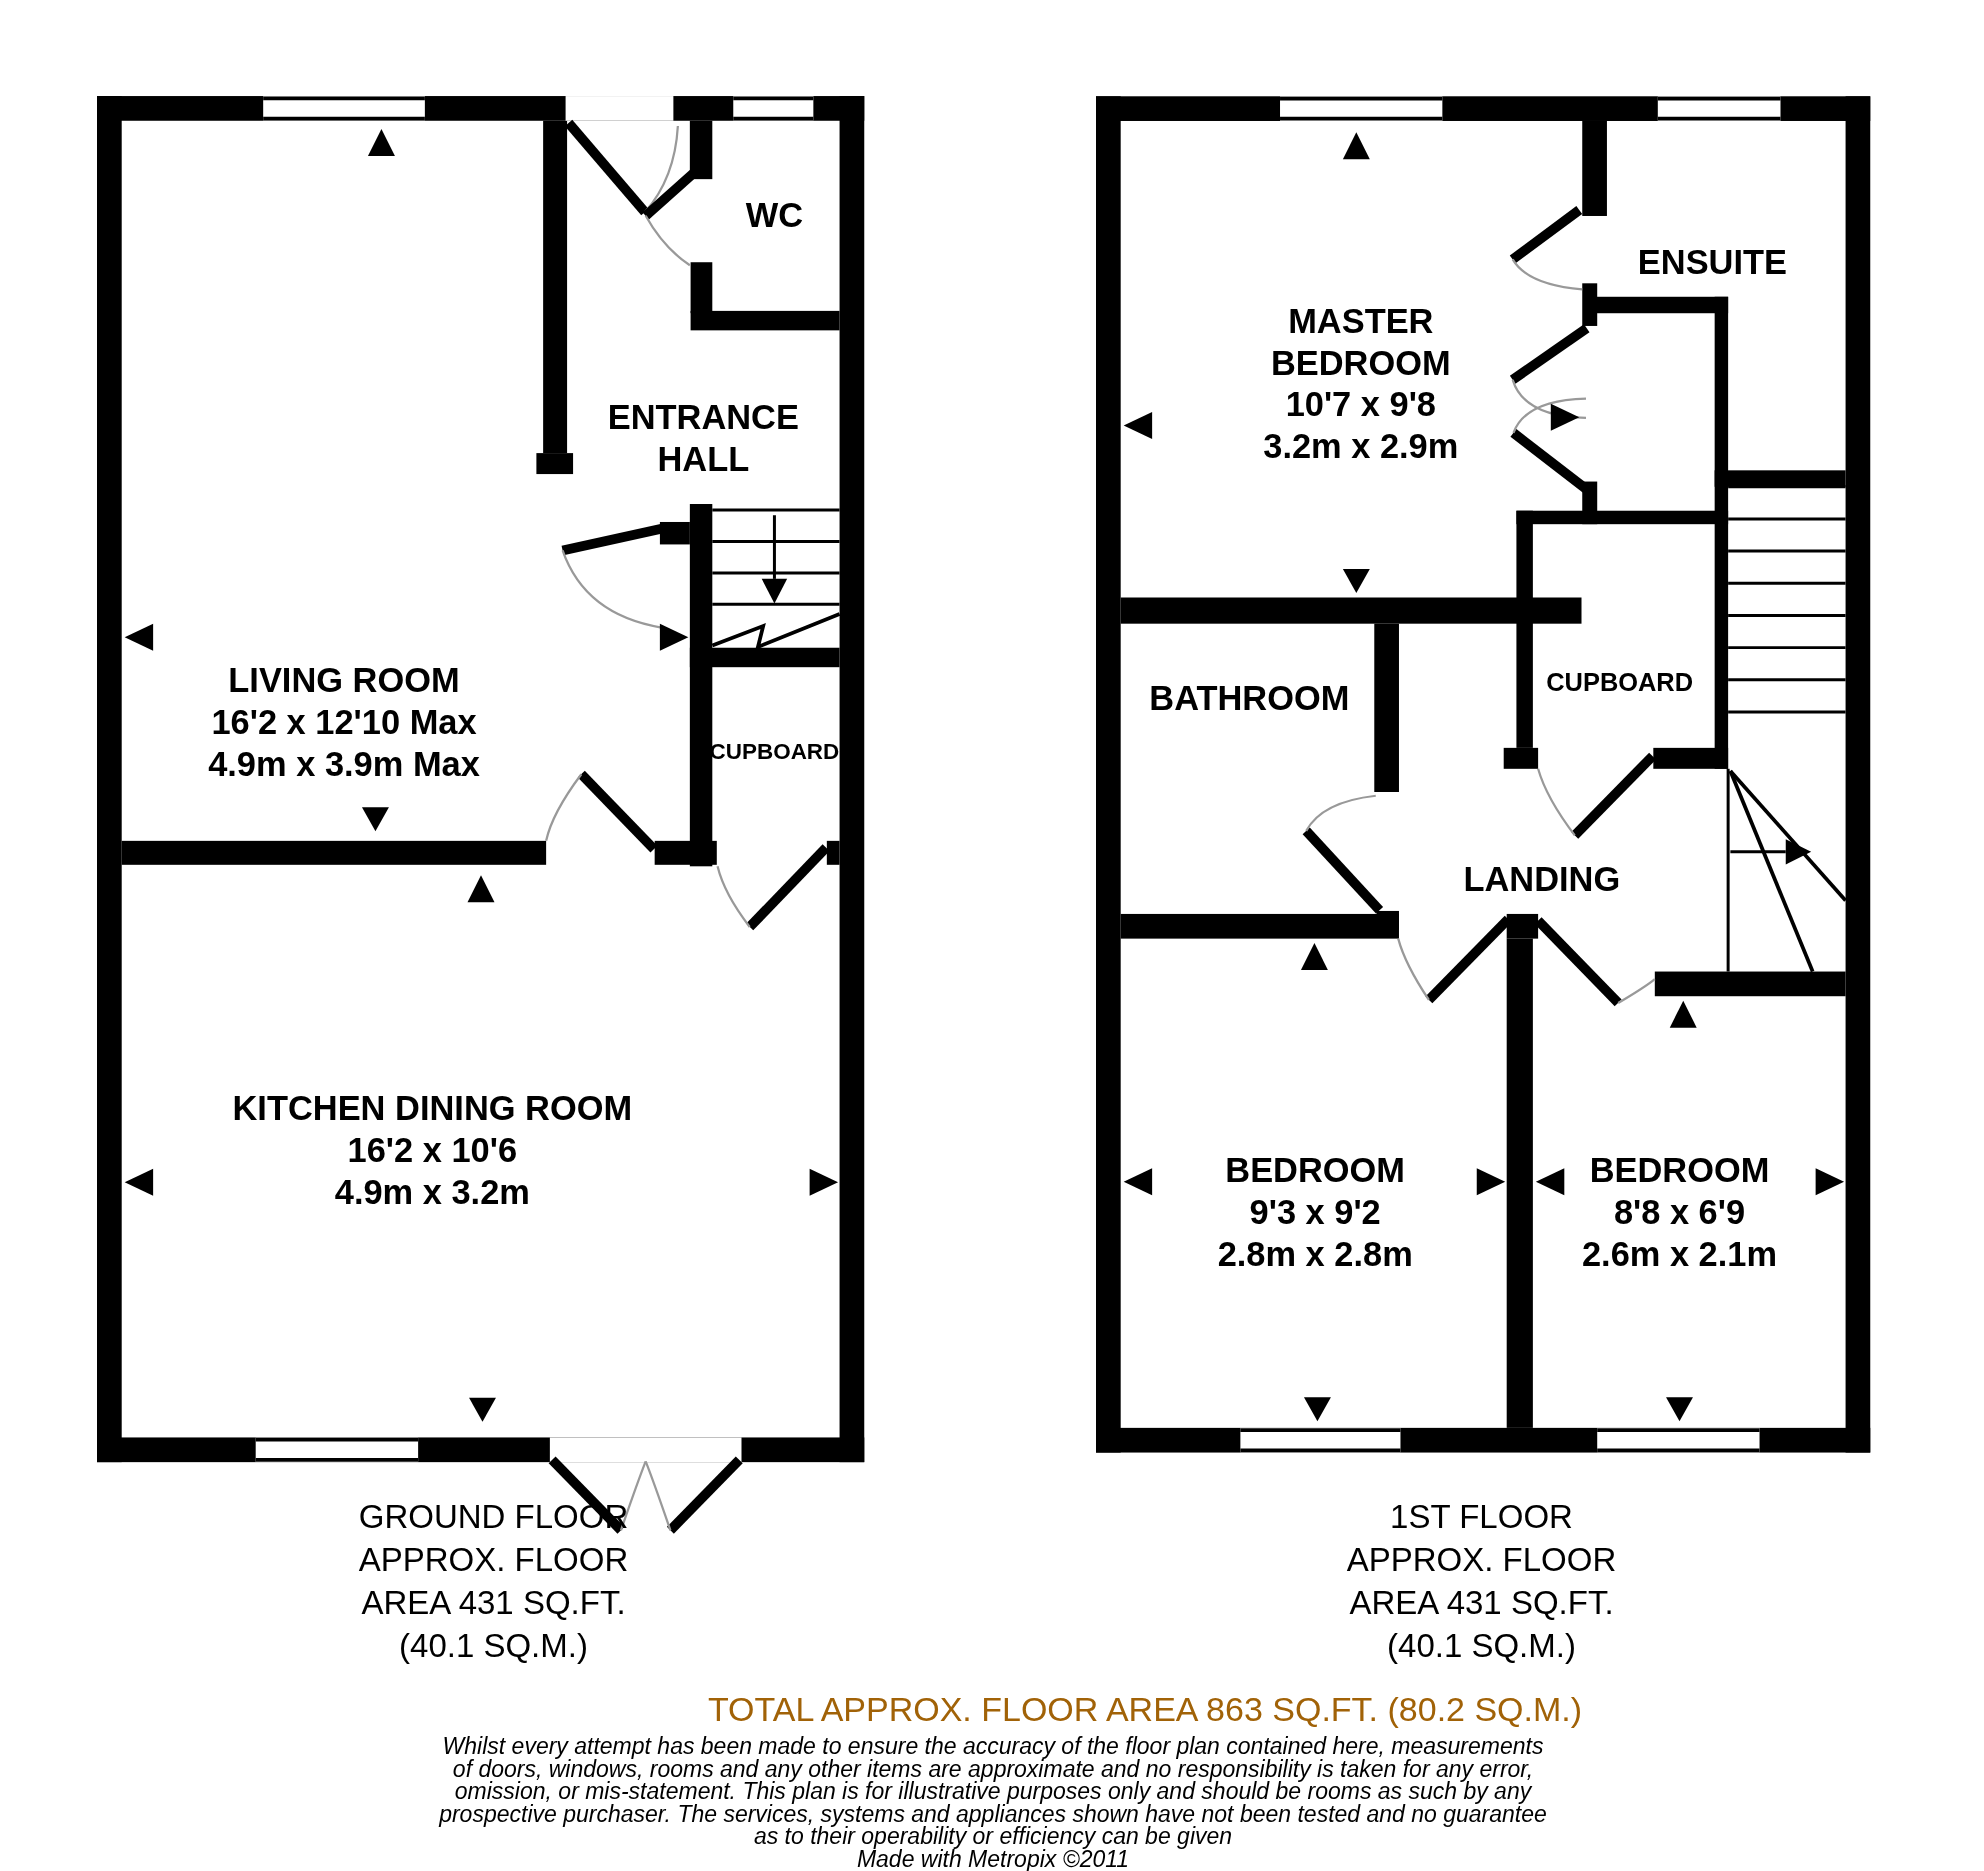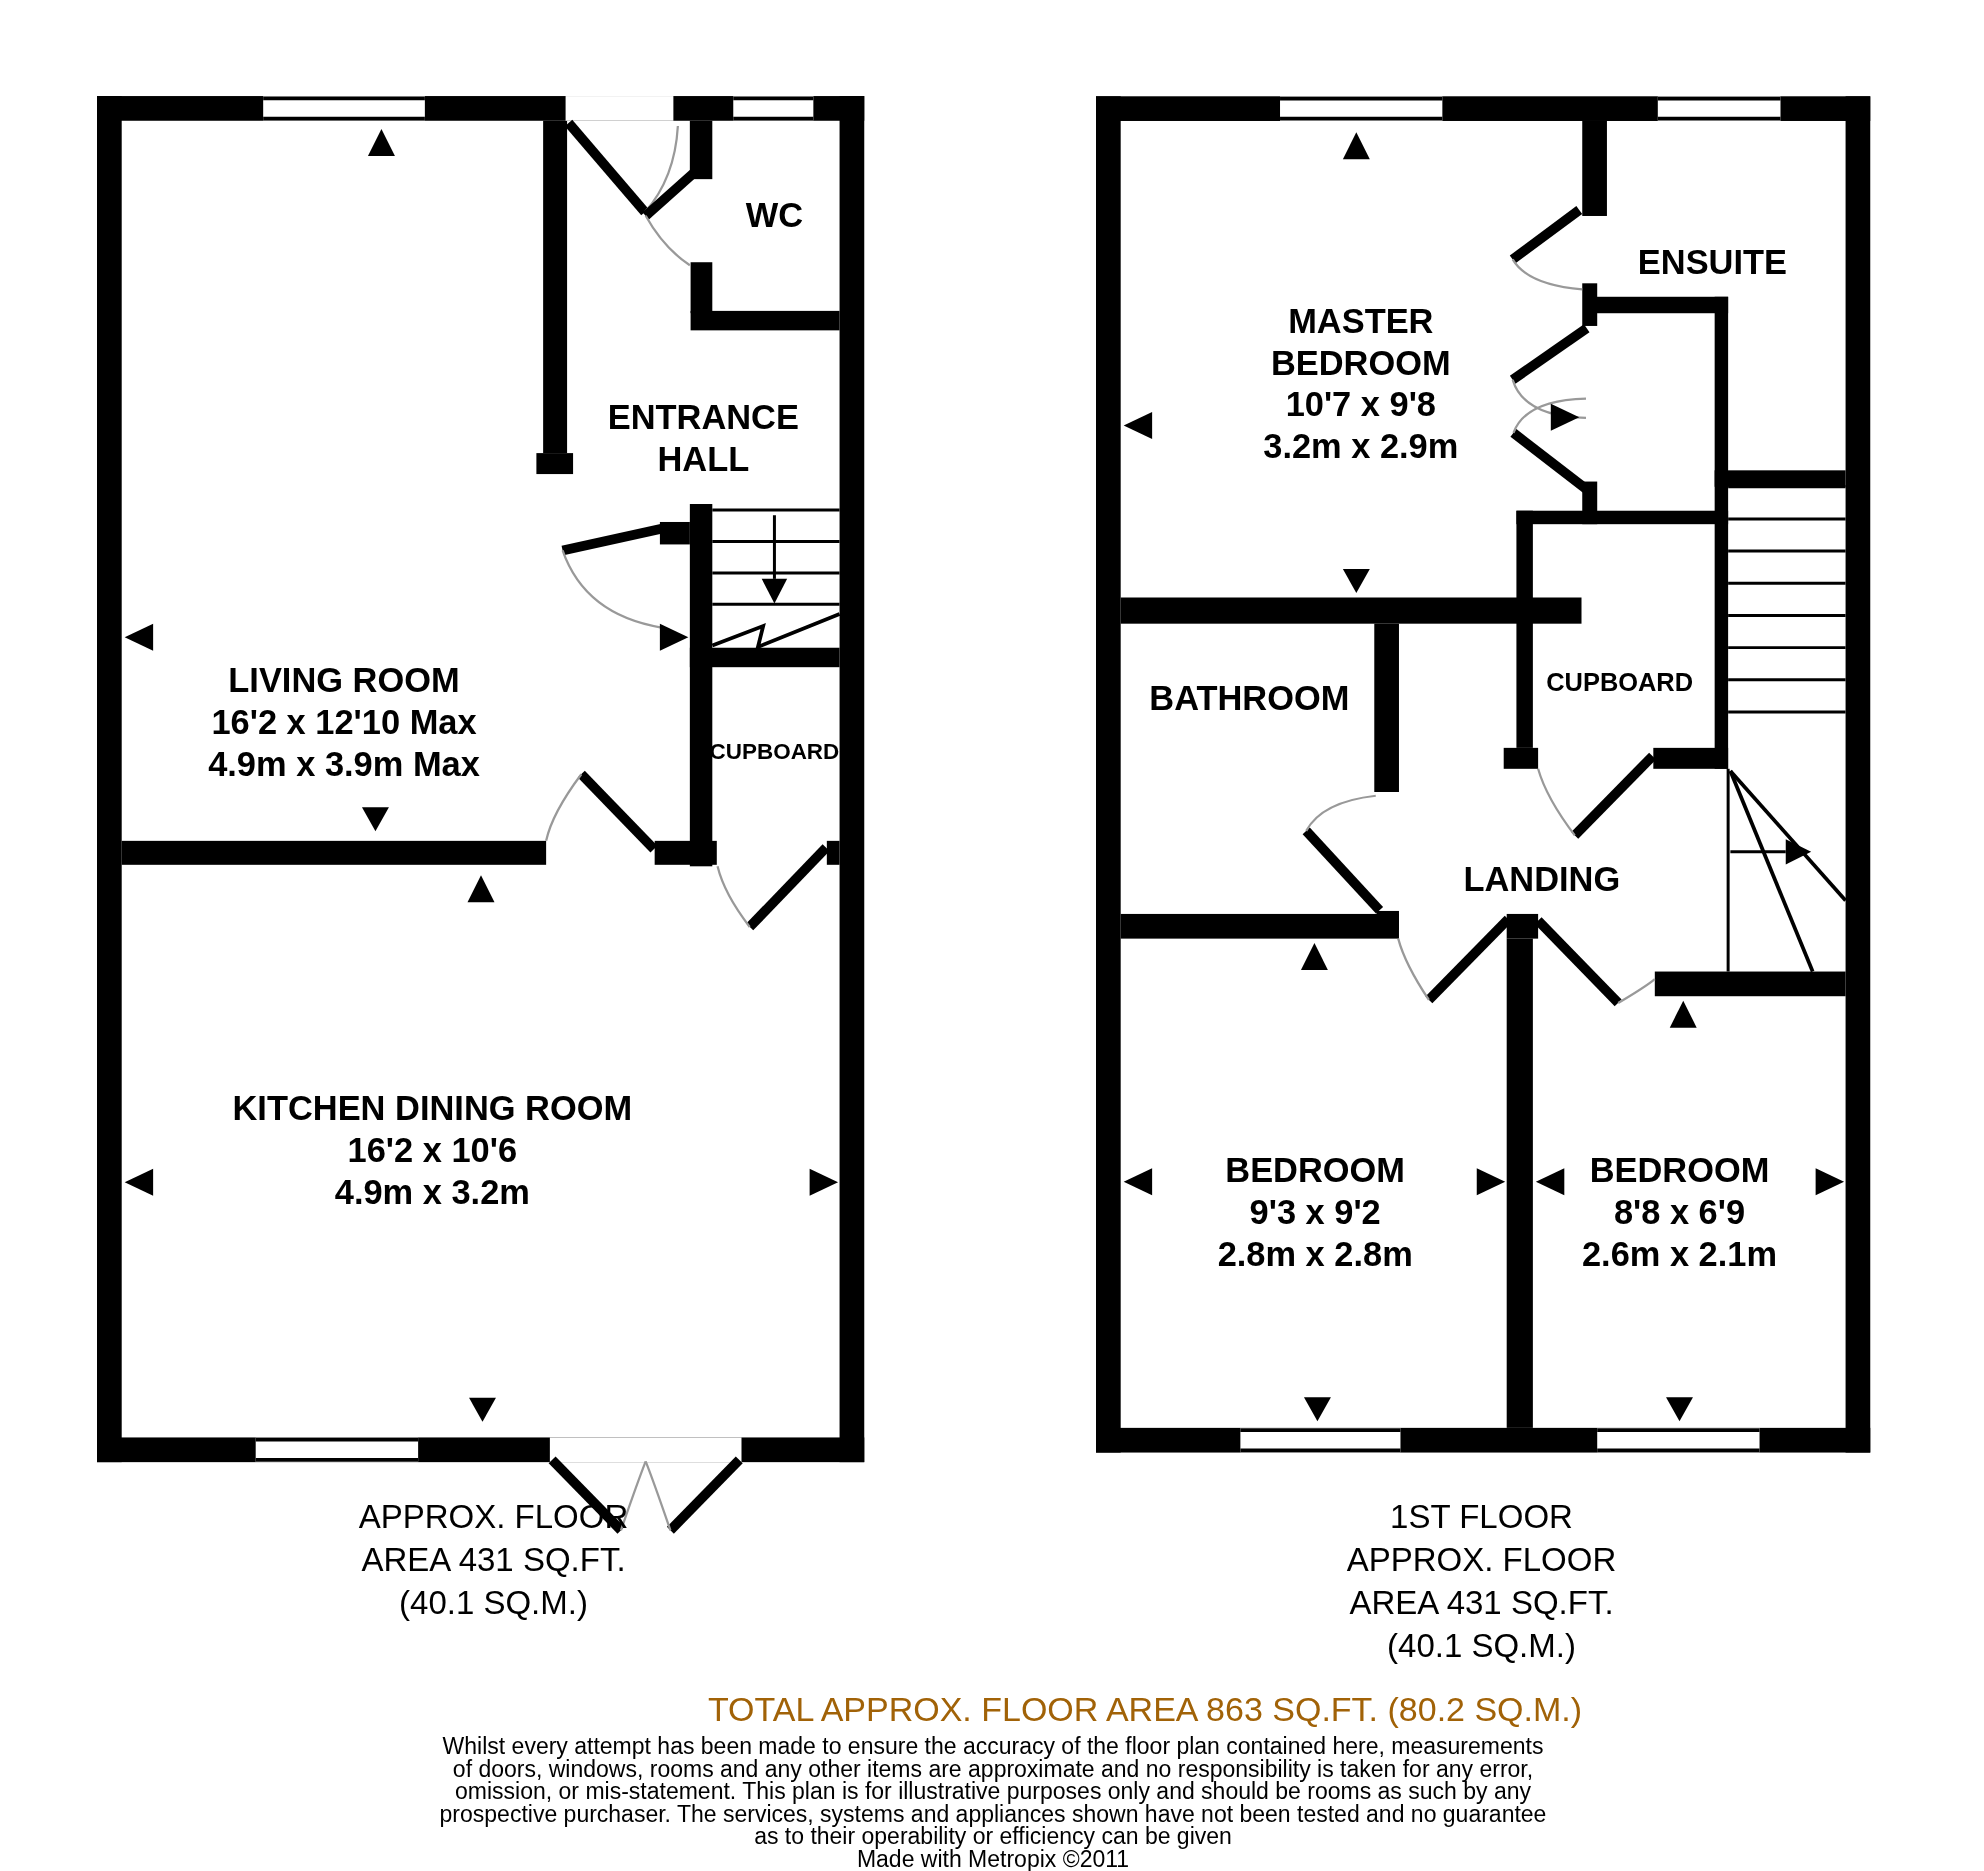--- a/index.html
+++ b/index.html
@@ -272,35 +272,36 @@
     <text class="room-label" x="293" y="1563">2.8m x 2.8m</text>
   </g>
   <g>
     <text class="room-label" x="780" y="1451">BEDROOM</text>
     <text class="room-label" x="780" y="1507">8'8 x 6'9</text>
     <text class="room-label" x="780" y="1563">2.6m x 2.1m</text>
   </g>
 </svg>
 
 <div class="caption" style="left:269px;top:1495px;width:449px;">
+  <div>GROUND FLOOR</div>
   <div>APPROX. FLOOR</div>
   <div>AREA 431 SQ.FT.</div>
   <div>(40.1 SQ.M.)</div>
 </div>
 
 <div class="caption" style="left:1257px;top:1495px;width:449px;">
   <div>1ST FLOOR</div>
   <div>APPROX. FLOOR</div>
   <div>AREA 431 SQ.FT.</div>
   <div>(40.1 SQ.M.)</div>
 </div>
 
 <div class="total" style="left:621px;top:1690px;width:1048px;">TOTAL APPROX. FLOOR AREA 863 SQ.FT. (80.2 SQ.M.)</div>
 
-<div class="disclaimer" style="left:394px;top:1735px;width:1198px;">
+<div class="disclaimer" style="left:394px;top:1735px;width:1198px;font-style:italic;">
   <div>Whilst every attempt has been made to ensure the accuracy of the floor plan contained here, measurements</div>
   <div>of doors, windows, rooms and any other items are approximate and no responsibility is taken for any error,</div>
   <div>omission, or mis-statement. This plan is for illustrative purposes only and should be rooms as such by any</div>
   <div>prospective purchaser. The services, systems and appliances shown have not been tested and no guarantee</div>
   <div>as to their operability or efficiency can be given</div>
   <div>Made with Metropix ©2011</div>
 </div>
 
 
 </body></html>

